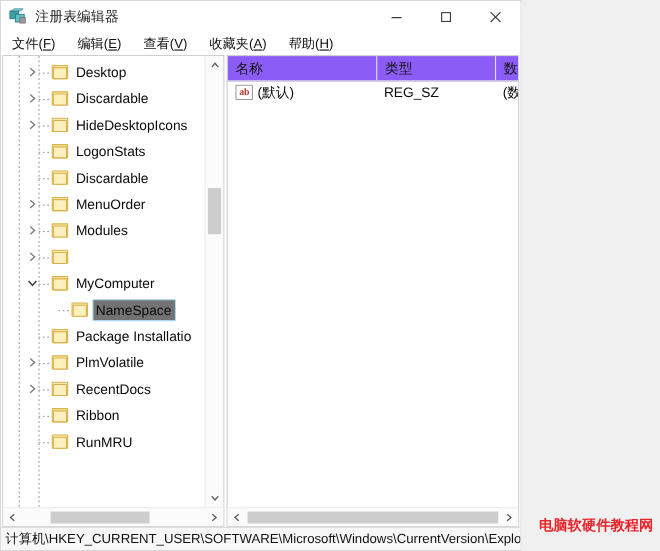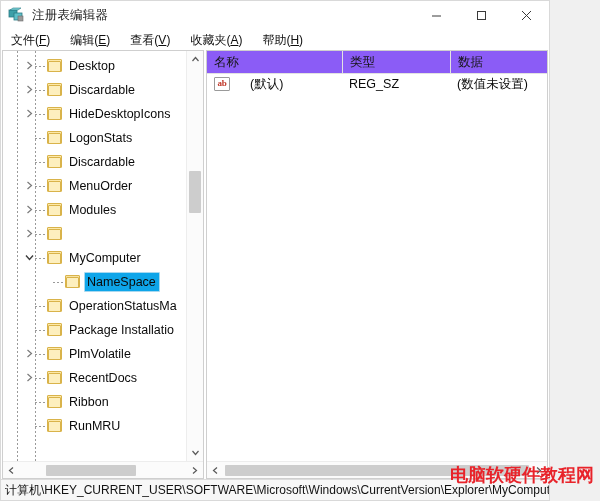--- a/index.html
+++ b/index.html
@@ -16,21 +16,21 @@
     height: 501px;
     overflow: hidden;
     background: #f0f0f0;
     box-sizing: border-box;
   }
 
   
   .window {
     position: absolute;
     left: 0; top: 0;
-    width: 550px;
+    width: 474px;
     height: 501px;
     background: #ffffff;
     border: 1px solid #d9d9d9;
     box-sizing: border-box;
     display: flex;
     flex-direction: column;
   }
 
   
   .titlebar {
@@ -215,21 +215,21 @@
     color: #0a0a0a;
     top: 3px;
     line-height: 18px;
     padding: 0 4px 0 3px;
     white-space: nowrap;
   }
   .lvl1 .tree-label { left: 63px; }
   .lvl2 .tree-label { left: 81px; }
 
   .tree-row.selected .tree-label {
-    background: #0ea5e9;
+    background: #737373;
     border: 1px solid #a8d8ef;
     padding: 0 3px 0 2px;
     border-radius: 1px;
     top: 2px;
   }
   .tree-row.selected .folder .f-back { background: #f7e2a0; }
 
   
   .lv-header {
     height: 22px;
@@ -270,21 +270,21 @@
     padding-left: 7px;
     white-space: nowrap;
     overflow: hidden;
     display: flex;
     align-items: center;
   }
   .ab-icon {
     width: 14px;
     height: 12px;
     flex: 0 0 auto;
-    margin-right: 20px;
+    margin-right: 4px;
     background: #ffffff;
     border: 1px solid #9a9a9a;
     border-radius: 1px;
     font-size: 9px;
     line-height: 11px;
     text-align: center;
     color: #c0392b;
     font-family: "Liberation Serif", "DejaVu Serif", serif;
     font-weight: bold;
     letter-spacing: -0.3px;
@@ -353,21 +353,21 @@
     font-size: 12px;
     color: #121212;
     white-space: nowrap;
   }
 
   
   .watermark {
     position: absolute;
     right: 6px;
     bottom: 14px;
-    font-size: 18px;
+    font-size: 13px;
     font-weight: bold;
     color: #e8232a;
     letter-spacing: 0px;
     white-space: nowrap;
     pointer-events: none;
     font-family: "DejaVu Sans", sans-serif;
   }
 </style>
 </head>
 <body>
@@ -536,28 +536,20 @@
                     <div class="f-front"></div>
                   </div>
                   <div class="tree-label">NameSpace</div>
                 </div>
                 <div class="tree-row lvl1">
                   <div class="hconn"></div>
                   <div class="folder">
                     <div class="f-back"></div>
                     <div class="f-front"></div>
                   </div>
-                  <div class="tree-label">OperationStatusMa</div>
-                </div>
-                <div class="tree-row lvl1">
-                  <div class="hconn"></div>
-                  <div class="folder">
-                    <div class="f-back"></div>
-                    <div class="f-front"></div>
-                  </div>
                   <div class="tree-label">Package Installatio</div>
                 </div>
                 <div class="tree-row lvl1">
                   <div class="hconn"></div>
                   <div class="chevron">
                     <svg width="11" height="11" viewBox="0 0 11 11">
                       <polyline points="3.5,2 7.5,5.5 3.5,9" fill="none" stroke="#7a7a7a" stroke-width="1.2"></polyline>
                     </svg>
                   </div>
                   <div class="folder">

